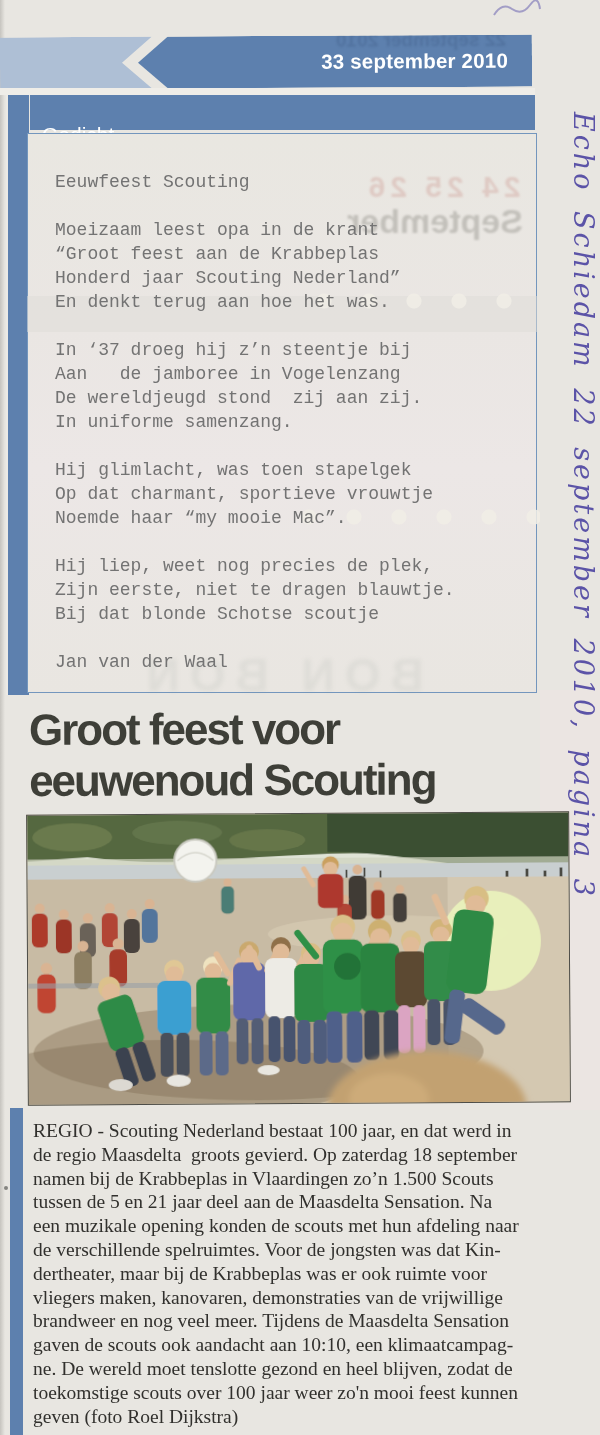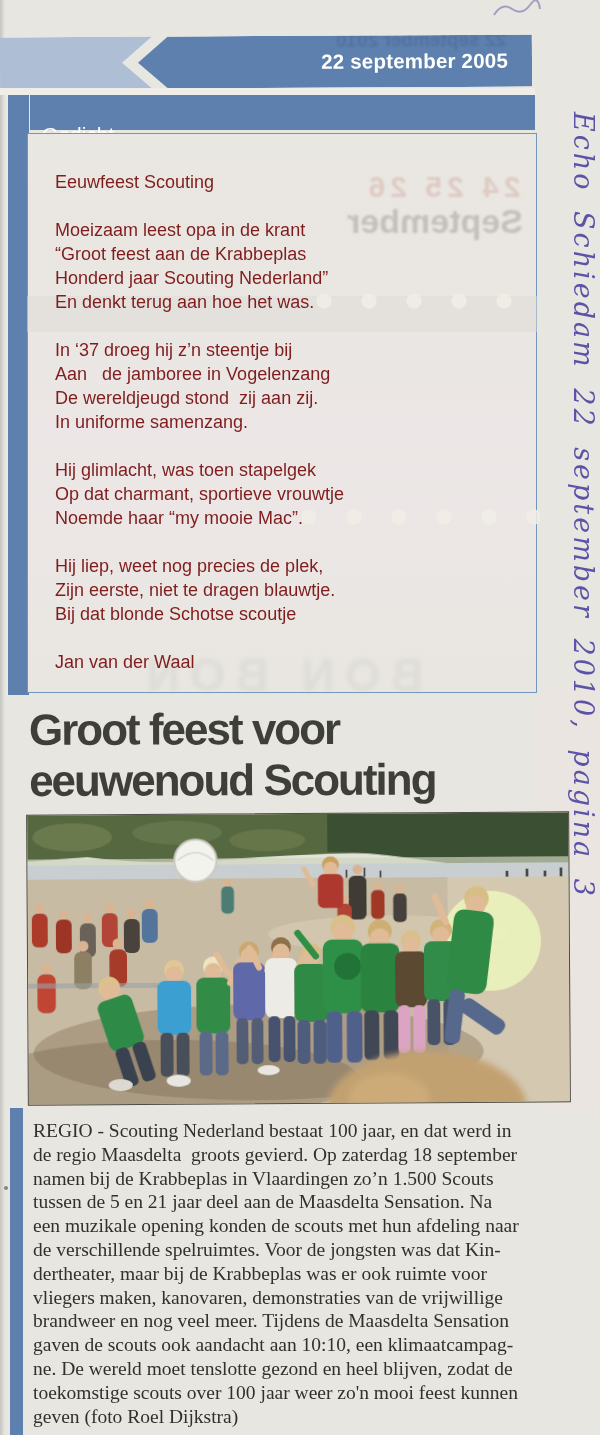--- a/index.html
+++ b/index.html
@@ -32,22 +32,22 @@
   
   .stripe-left{left:6px;top:95px;width:21px;height:600px;background:#5d80ae;
     border-left:2px solid #eceae5;}
   .section-bar{left:30px;top:95px;width:505px;height:35px;background:#5d80ae;}
   .section-bar span{display:block;padding-left:12px;line-height:34px;
     color:#ffffff;font-weight:normal;font-size:21px;margin-top:23px;}
   .poem-box{left:27px;top:133px;width:510px;height:560px;box-sizing:border-box;
     border:1px solid #7396bd;
     background:linear-gradient(180deg,#e9e7e1 0%,#eae6e3 35%,#ece7e6 60%,#e9e6e1 100%);}
   .poem-text{left:55px;top:170px;width:420px;
-    font-family:Liberation Sans, sans-serif;font-size:18px;line-height:24px;
-    color:#7f1d1d;white-space:pre-wrap;}
+    font-family:Liberation Mono, monospace;font-size:18px;line-height:24px;
+    color:#737373;white-space:pre-wrap;}
 
   
   .ghost{font-weight:bold;transform:scaleX(-1);pointer-events:none;}
   .ghost-numbers{left:352px;top:170px;width:180px;text-align:center;
     color:#c37f76;opacity:.28;font-size:30px;letter-spacing:5px;filter:blur(1.2px);}
   .ghost-month{left:330px;top:202px;width:210px;text-align:center;
     color:#8e8c85;opacity:.42;font-size:34px;filter:blur(1.2px);}
   .ghost-bon{left:70px;top:648px;width:420px;text-align:center;
     color:#8f9a92;opacity:.12;font-size:46px;letter-spacing:10px;filter:blur(2px);}
   .dots{height:18px;opacity:.85;
@@ -91,21 +91,21 @@
   <div class="abs paper-tint-right"></div>
 
   <svg class="abs ink-mark" width="50" height="18" viewBox="0 0 50 18">
     <path d="M2,15 Q10,2 20,9 T38,5 T48,9" fill="none" stroke="#6a62b0" stroke-width="2" opacity="0.55"></path>
   </svg>
 
   <div class="abs banner">
     <div class="banner-light"></div>
     <div class="banner-dark">
       <span class="ghost-top-date ghost">22 september 2010</span>
-      <span class="issue-date">22 september 2005</span>
+      <span class="issue-date">33 september 2010</span>
     </div>
   </div>
   <div class="abs band-gap"></div>
 
   <div class="abs stripe-left"></div>
   <div class="abs section-bar">
     <span>Gedicht</span>
   </div>
 
   <div class="abs poem-box"></div>

